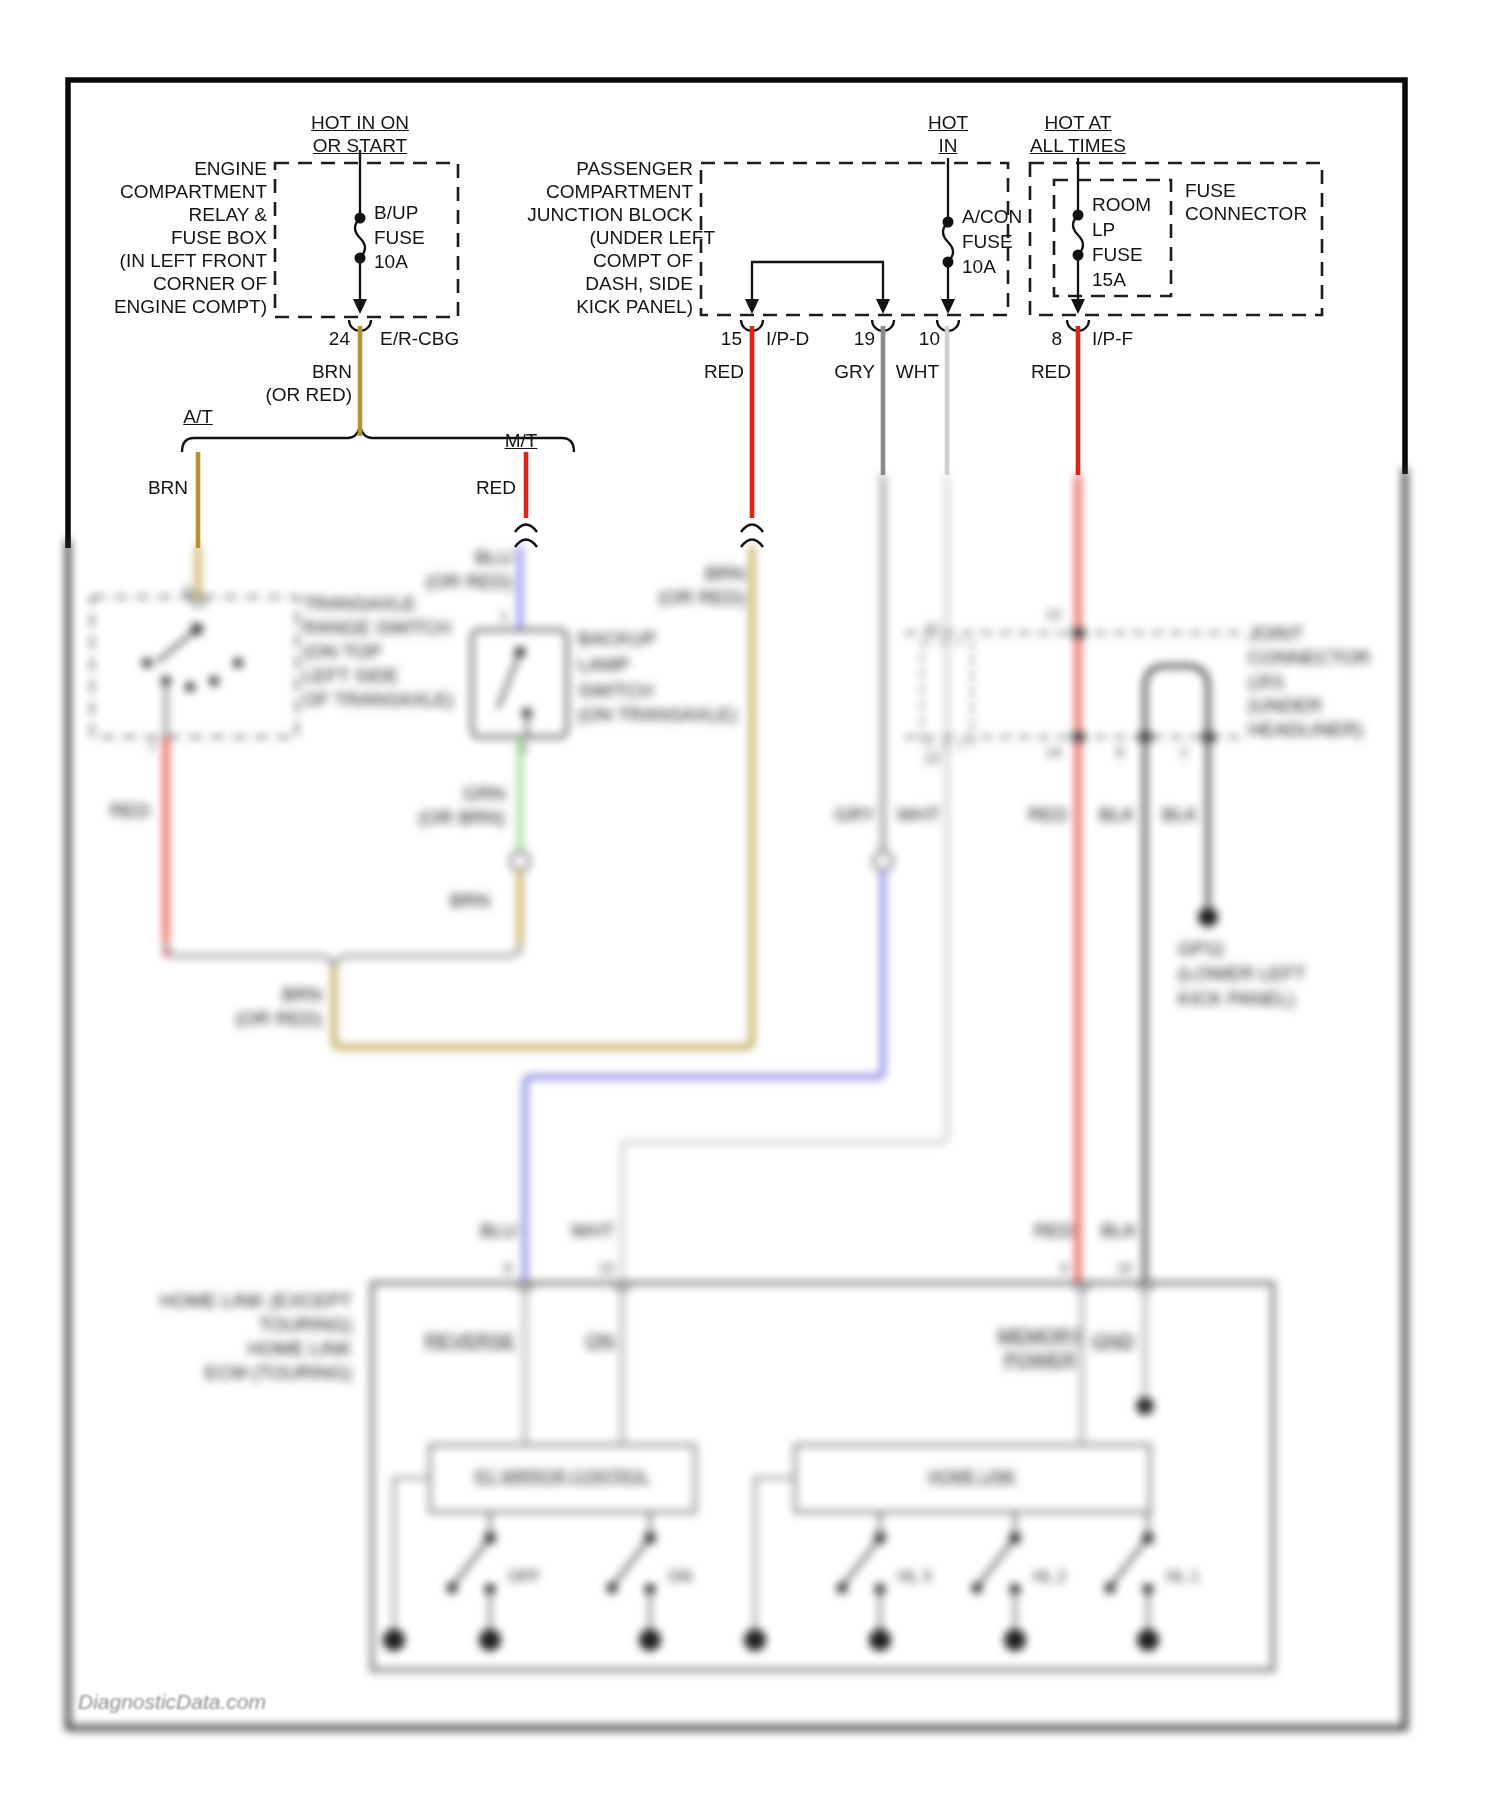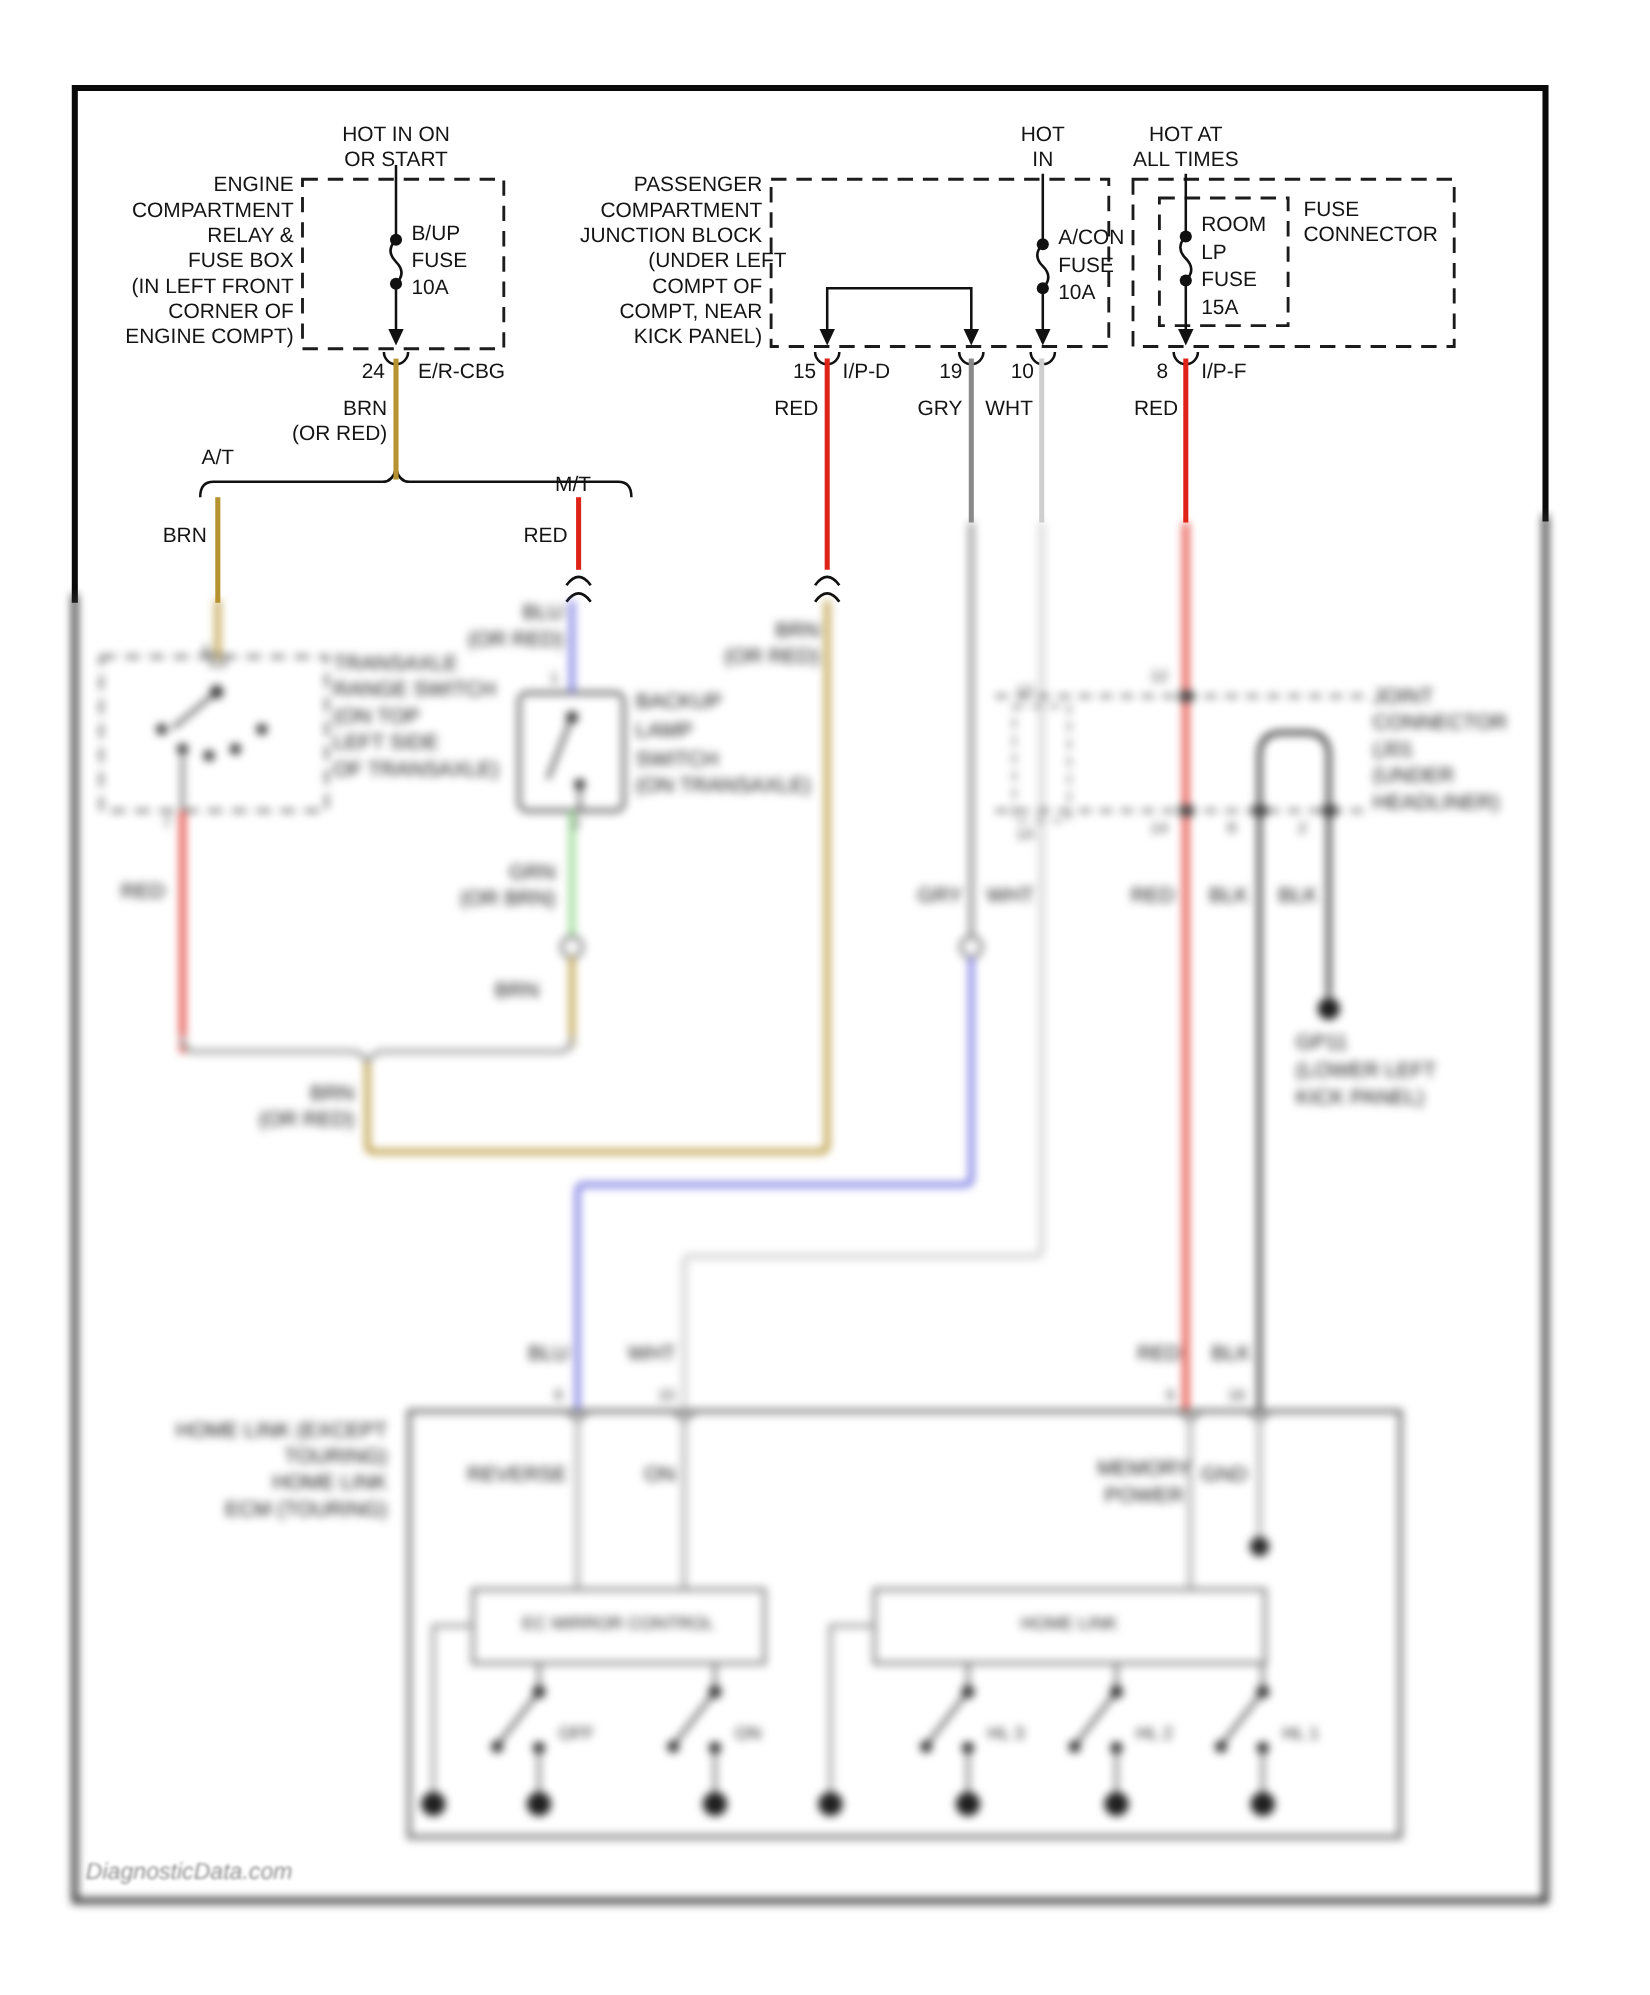--- a/index.html
+++ b/index.html
@@ -1,21 +1,21 @@
 <!DOCTYPE html>
 <html><head>
 <meta charset="utf-8">
 <style>
   html,body{margin:0;padding:0;background:#e8e8e8;}
   .stage{position:relative;width:1500px;height:1814px;background:#ffffff;overflow:hidden;
          font-family:"Liberation Sans",sans-serif;}
   svg.layer{position:absolute;left:0;top:0;}
   .lbl{position:absolute;font-size:19px;line-height:1.15;color:#141414;white-space:nowrap;
        font-family:"Liberation Sans",sans-serif;}
-  .ctr{transform:translateX(-50%);}
+  .ctr{transform:translateX(-50%);text-decoration:underline;}
   .sm{font-size:14px;color:#333;}
   .md{font-size:16px;color:#222;}
   .wm{position:absolute;font-style:italic;font-size:21px;color:#8f8f8f;filter:blur(1.3px);}
   #blurwrap{position:absolute;left:0;top:0;width:1500px;height:1814px;filter:blur(4px);}
 </style>
 </head>
 <body>
 
 <div class="stage">
 
@@ -99,21 +99,21 @@
   <div class="lbl ctr" style="left:198px;top:406px">A/T</div>
   <div class="lbl ctr" style="left:521px;top:430px">M/T</div>
   <div class="lbl" style="right:1312px;top:477px">BRN</div>
   <div class="lbl" style="right:984px;top:477px">RED</div>
 
   <div class="lbl" style="right:807px;top:158px">PASSENGER</div>
   <div class="lbl" style="right:807px;top:181px">COMPARTMENT</div>
   <div class="lbl" style="right:807px;top:204px">JUNCTION BLOCK</div>
   <div class="lbl" style="right:785px;top:227px">(UNDER LEFT</div>
   <div class="lbl" style="right:807px;top:250px">COMPT OF</div>
-  <div class="lbl" style="right:807px;top:273px">COMPT, NEAR</div>
+  <div class="lbl" style="right:807px;top:273px">DASH, SIDE</div>
   <div class="lbl" style="right:807px;top:296px">KICK PANEL)</div>
 
   <div class="lbl" style="right:758px;top:328px">15</div>
   <div class="lbl" style="left:766px;top:328px">I/P-D</div>
   <div class="lbl" style="right:625px;top:328px">19</div>
   <div class="lbl" style="right:560px;top:328px">10</div>
   <div class="lbl" style="right:438px;top:328px">8</div>
   <div class="lbl" style="left:1092px;top:328px">I/P-F</div>
 
   <div class="lbl" style="right:756px;top:361px">RED</div>

